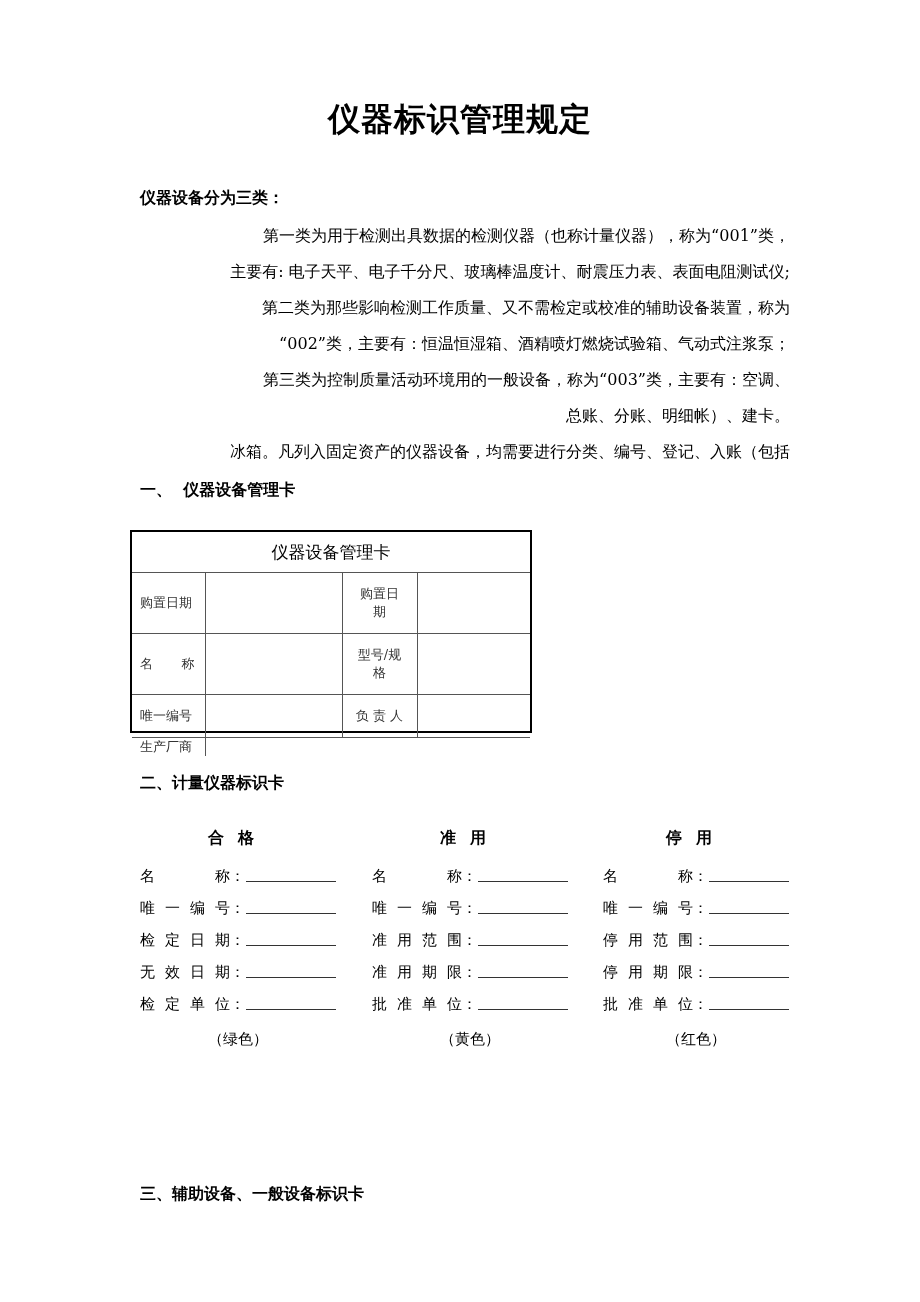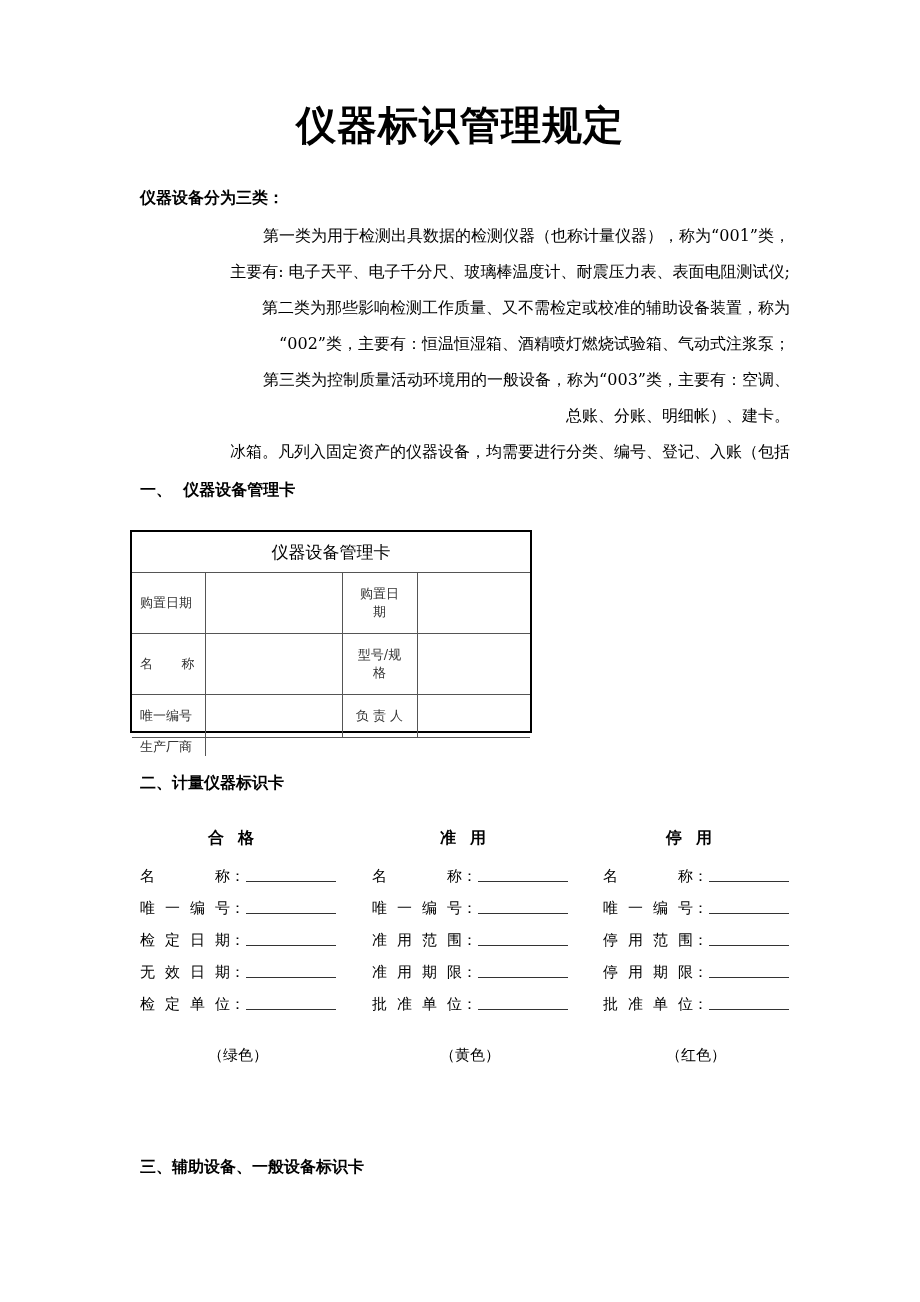--- a/index.html
+++ b/index.html
@@ -1,19 +1,19 @@
 <!DOCTYPE html>
 <html><head>
   <meta charset="utf-8">
   <style>
     html, body { margin: 0; padding: 0; background: #ffffff; }
     body { width: 920px; height: 1302px; position: relative; overflow: hidden;
            font-family: "DejaVu Serif", "Liberation Serif", serif; color: #000; }
     .abs { position: absolute; }
-    .title { left: 0; width: 920px; top: 98px; text-align: center; font-size: 40px;
+    .title { left: 0; width: 920px; top: 98px; text-align: center; font-size: 32px;
              font-family: "DejaVu Sans", "Liberation Sans", sans-serif; font-weight: bold; letter-spacing: 1px; }
     .h-sub { font-family: "DejaVu Sans", "Liberation Sans", sans-serif; font-size: 16px; font-weight: bold; }
     .para { left: 140px; width: 650px; font-size: 16px; line-height: 36px; text-align: right; }
     .para p { margin: 0; }
     .indent { text-indent: 2em; }
 
     
     .card { left: 130px; top: 530px; width: 402px; height: 203px; border: 2px solid #000; box-sizing: border-box; }
     .card table { border-collapse: collapse; width: 100%; height: 100%; table-layout: fixed; }
     .card td { border: 1px solid #555; font-size: 13px; color: #333; padding: 0 0 0 8px;
@@ -27,21 +27,21 @@
     .card .lbl-c { text-align: center; padding: 12px; }
     .spread { display: flex; justify-content: space-between; padding-right: 10px; }
 
     
     .tag { width: 200px; font-size: 15px; font-family: "DejaVu Serif", "Liberation Serif", serif; }
     .tag .tag-head { text-align: center; font-weight: bold; font-size: 16px; height: 32px; line-height: 32px; letter-spacing: 14px; }
     .tag .row { display: flex; align-items: flex-end; height: 32px; }
     .tag .row .k { width: 90px; display: flex; justify-content: space-between; white-space: nowrap; }
     .tag .row .colon { width: 14px; }
     .tag .row .line { flex: 1; border-bottom: 1px solid #333; height: 18px; margin-bottom: 4px; margin-left: 2px; }
-    .tag .foot { text-align: center; margin-top: 32px; }
+    .tag .foot { text-align: center; margin-top: 16px; }
   </style>
 </head>
 <body>
 
 <div class="abs title">仪器标识管理规定</div>
 
 <div class="abs h-sub" style="left:140px; top:188px;">仪器设备分为三类：</div>
 
 <div class="abs para" style="top:218px;">
   <p class="indent">第一类为用于检测出具数据的检测仪器（也称计量仪器），称为“001”类，</p>
@@ -252,13 +252,13 @@
         <span>准</span>
         <span>单</span>
         <span>位</span>
       </span>
       <span class="colon">：</span>
       <span class="line"></span>
   </div>
   <div class="foot">（红色）</div>
 </div>
 
-<div class="abs h-sub" style="left:140px; top:1157px;">三、辅助设备、一般设备标识卡</div>
+<div class="abs h-sub" style="left:140px; top:1184px;">三、辅助设备、一般设备标识卡</div>
 
 </body></html>

